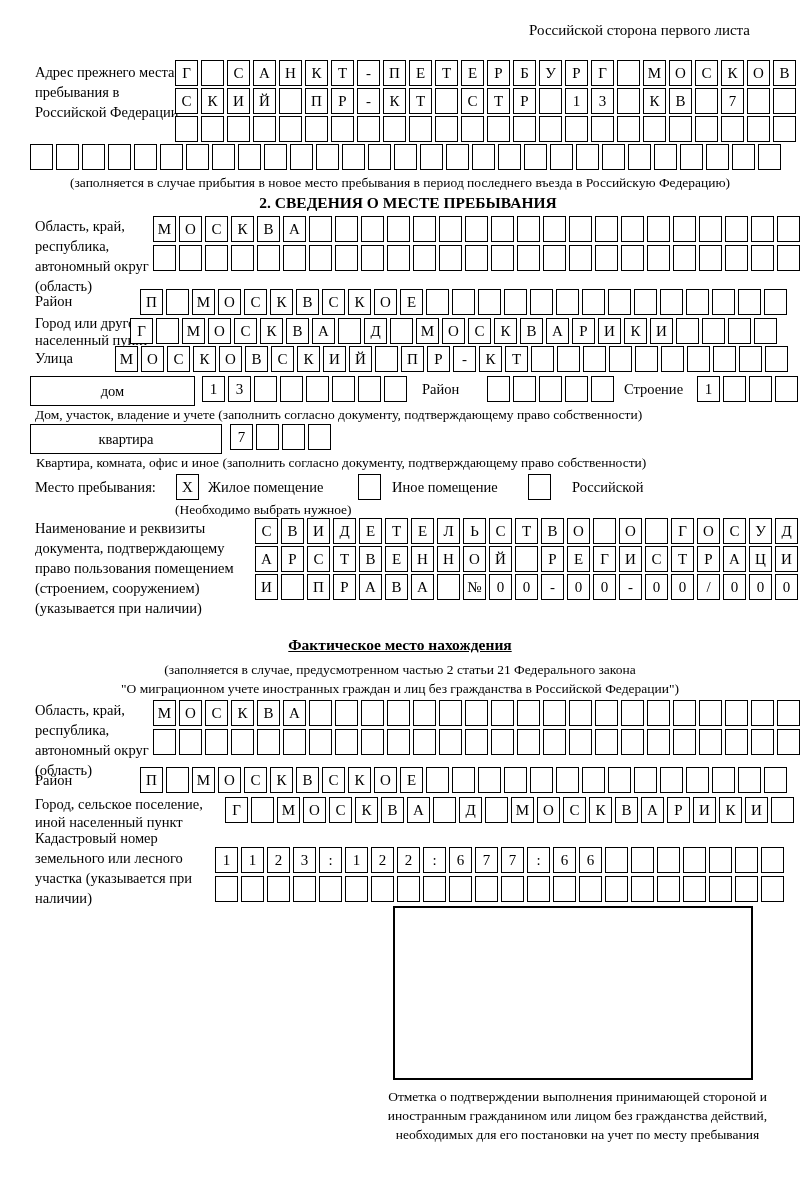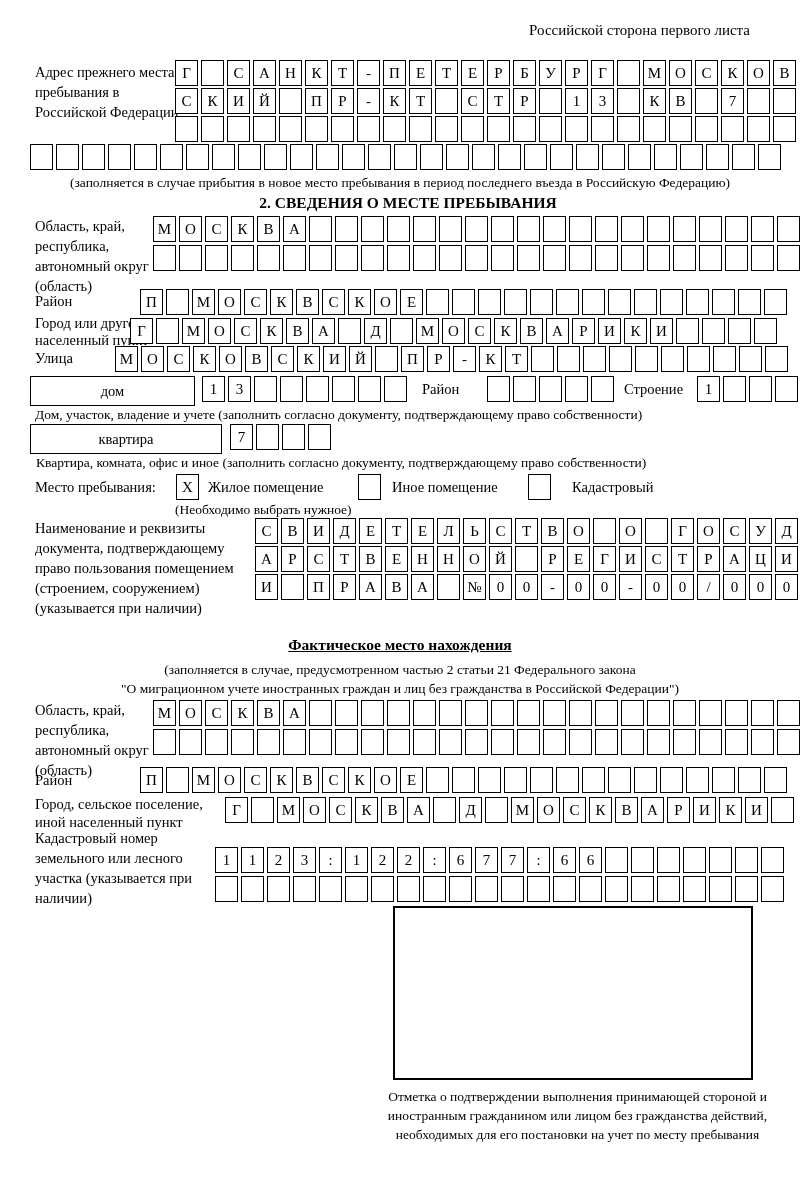--- a/index.html
+++ b/index.html
@@ -329,21 +329,21 @@
     <span class="cb"></span>
   </div>
 <div class="abs cap" style="left:36px; top:454px;">Квартира, комната, офис и иное (заполнить согласно документу, подтверждающему право собственности)</div>
 
 <div class="abs lbl" style="left:35px; top:477px;">Место пребывания:</div>
 <div class="abs ckb" style="left:176px; top:474px;">X</div>
 <div class="abs lbl" style="left:208px; top:477px;">Жилое помещение</div>
 <div class="abs ckb" style="left:358px; top:474px;"></div>
 <div class="abs lbl" style="left:392px; top:477px;">Иное помещение</div>
 <div class="abs ckb" style="left:528px; top:474px;"></div>
-<div class="abs lbl" style="left:572px; top:477px;">Кадастровый</div>
+<div class="abs lbl" style="left:572px; top:477px;">Российской</div>
 <div class="abs cap" style="left:175px; top:501px;">(Необходимо выбрать нужное)</div>
 
 <div class="abs lbl" style="left:35px; top:518px; width:215px;">Наименование и реквизиты документа, подтверждающему право пользования помещением (строением, сооружением) (указывается при наличии)</div>
 <div class="abs row" style="left:255px; top:518px;">
     <span class="cb">С</span>
     <span class="cb">В</span>
     <span class="cb">И</span>
     <span class="cb">Д</span>
     <span class="cb">Е</span>
     <span class="cb">Т</span>

